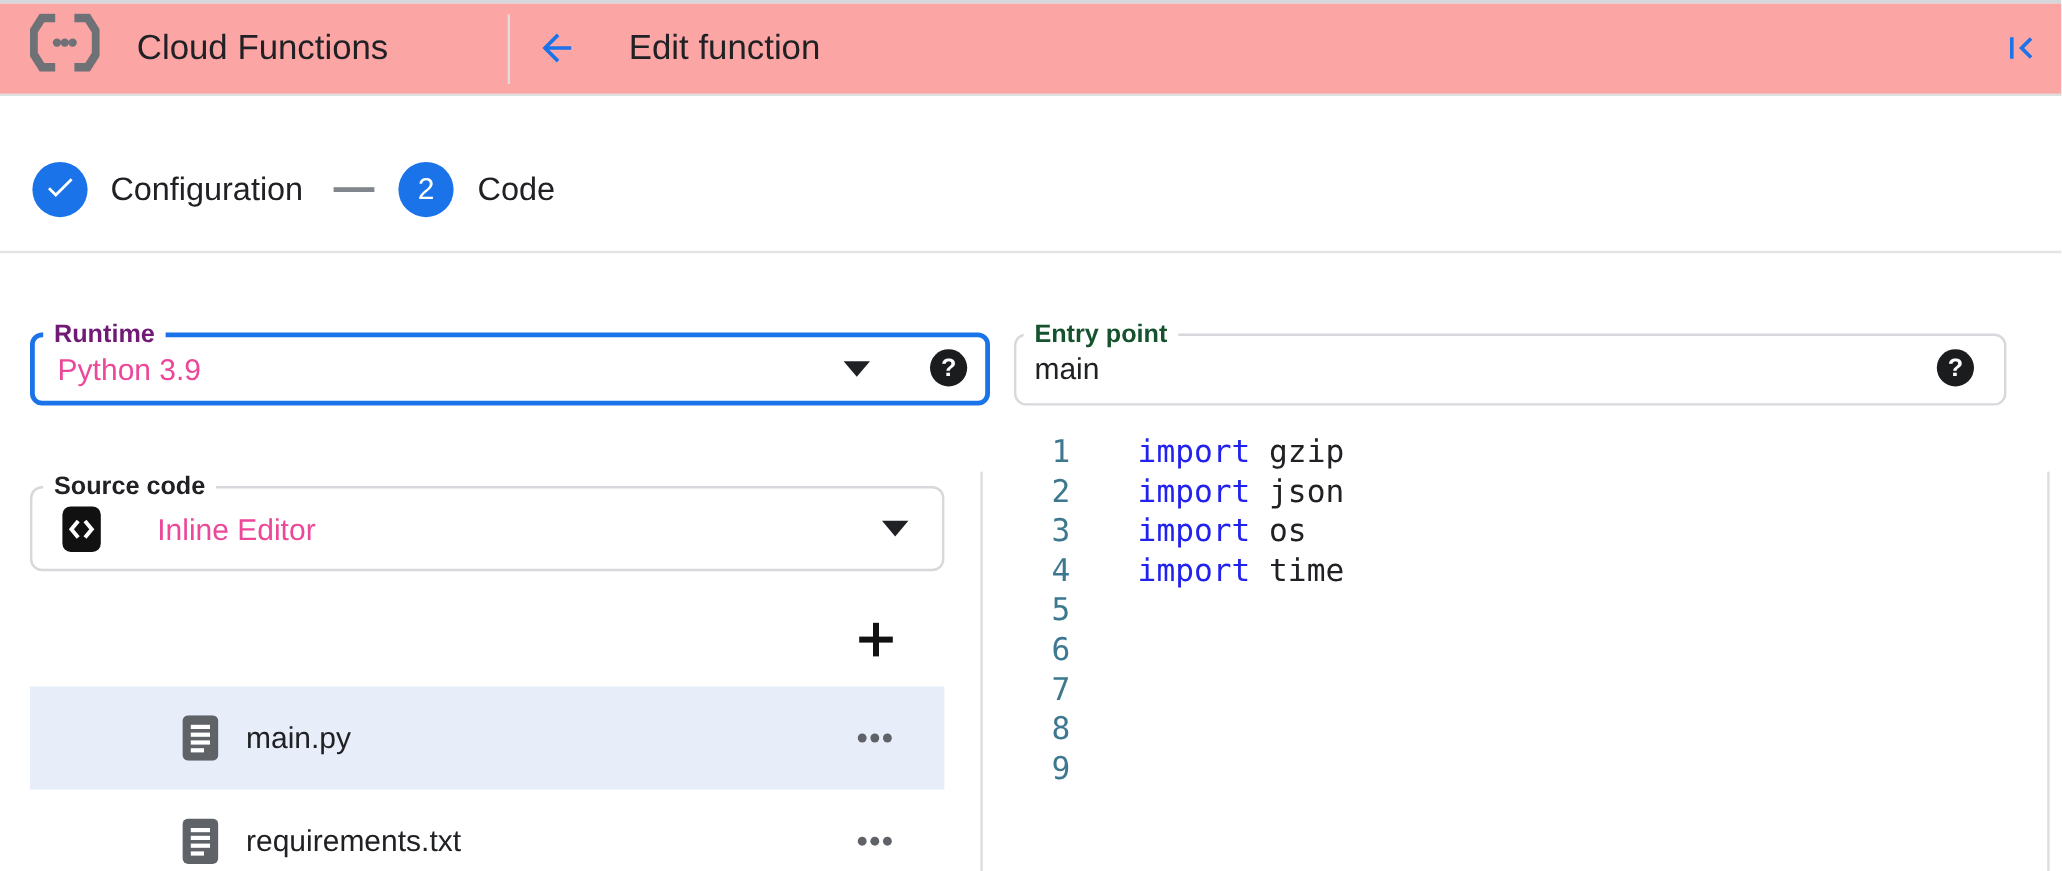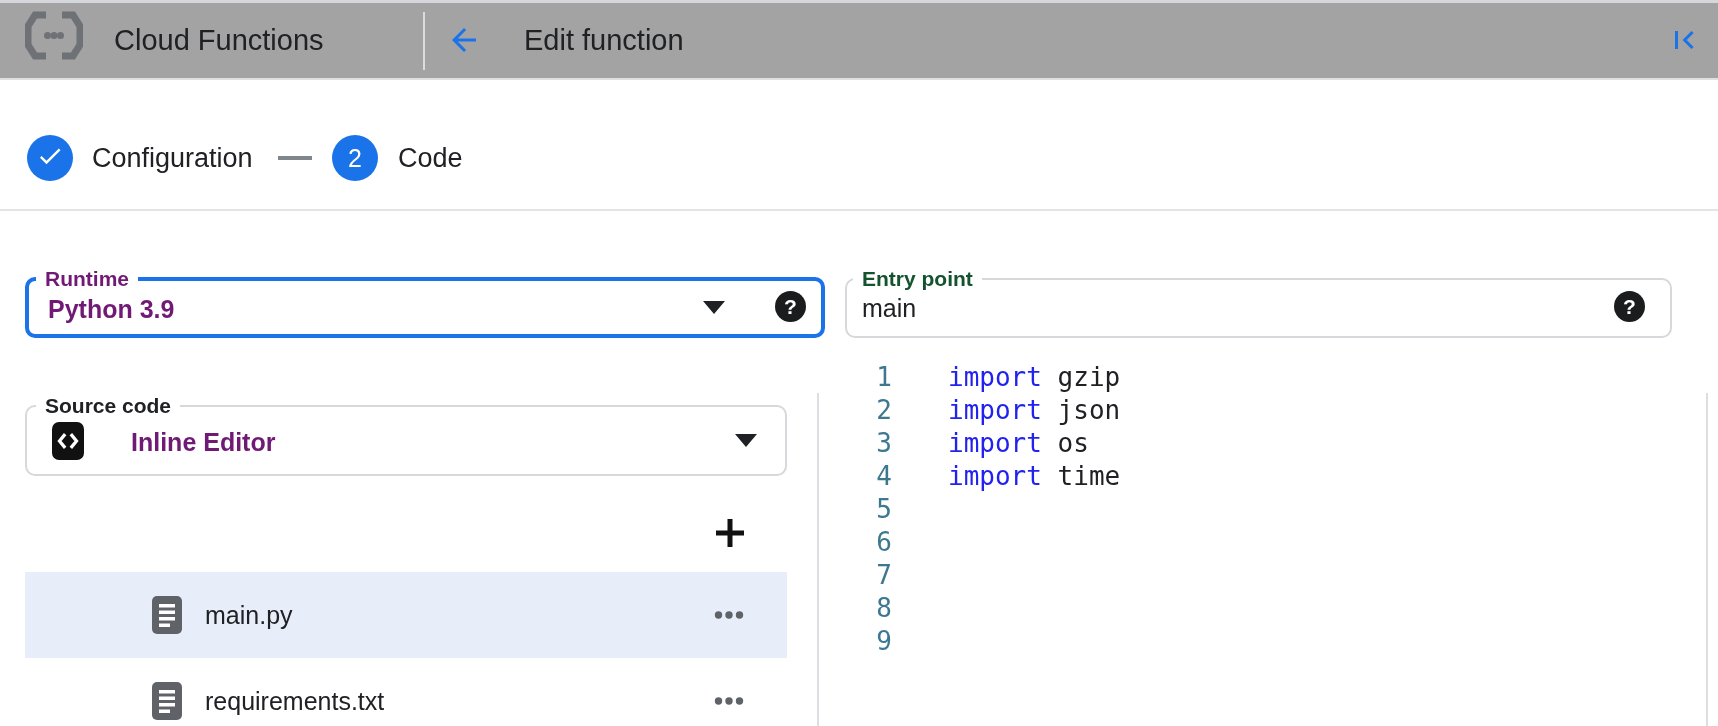--- a/index.html
+++ b/index.html
@@ -1,21 +1,21 @@
 <!DOCTYPE html>
 <html><head>
 <meta charset="utf-8">
 <style>
   html,body{margin:0;padding:0;background:#fff;}
   .screen{position:relative;width:1718px;height:726px;background:#fff;overflow:hidden;
           font-family:"Liberation Sans",sans-serif;color:#202124;}
 
   
   .top-strip{position:absolute;left:0;top:0;width:100%;height:3px;background:#d6d7da;}
-  .header{position:absolute;left:0;top:3px;width:100%;height:75px;background:#a3a3a3;border-bottom:2px solid #e0e0e0;}
+  .header{position:absolute;left:0;top:3px;width:100%;height:75px;background:#fca5a5;border-bottom:2px solid #e0e0e0;}
   .logo{position:absolute;left:25px;top:8px;}
   .product-title{position:absolute;left:114px;top:0;height:75px;line-height:75px;font-size:29px;color:#202124;}
   .header-vdiv{position:absolute;left:423px;top:9px;width:2px;height:58px;background:#dadce0;}
   .back-btn{position:absolute;left:446px;top:19px;width:36px;height:36px;cursor:pointer;}
   .page-title{position:absolute;left:524px;top:0;height:75px;line-height:75px;font-size:29px;color:#202124;}
   .collapse-btn{position:absolute;left:1666px;top:19px;width:36px;height:36px;cursor:pointer;}
 
   
   .step-circle{position:absolute;width:46px;height:46px;border-radius:50%;background:#1a73e8;
                display:flex;align-items:center;justify-content:center;}
@@ -29,21 +29,21 @@
 
   
   .field-box{position:absolute;box-sizing:border-box;border-radius:10px;background:transparent;}
   .runtime-box{left:25px;top:277px;width:800px;height:61px;border:4px solid #1a73e8;cursor:pointer;}
   .entry-box{left:845px;top:278px;width:827px;height:60px;border:2px solid #d6d8db;}
   .source-box{left:25px;top:405px;width:762px;height:71px;border:2px solid #d6d8db;cursor:pointer;}
   .field-label{position:absolute;background:#fff;padding:0 9px;font-size:21px;font-weight:bold;z-index:2;line-height:24px;}
   .runtime-label{left:36px;top:267px;color:#701a75;}
   .entry-label{left:853px;top:267px;color:#14532d;}
   .source-label{left:36px;top:394px;color:#202124;}
-  .field-value{position:absolute;font-size:25px;color:#701a75;z-index:2;font-weight:bold;}
+  .field-value{position:absolute;font-size:25px;color:#ec4899;z-index:2;}
   .runtime-value{left:48px;top:295px;}
   .entry-input{position:absolute;left:862px;top:292px;width:680px;height:32px;border:none;outline:none;
                font-family:"Liberation Sans",sans-serif;font-size:25px;color:#202124;background:transparent;padding:0;z-index:2;}
   .source-value{left:131px;top:428px;}
   .caret{position:absolute;width:0;height:0;border-left:11px solid transparent;border-right:11px solid transparent;
          border-top:13px solid #202124;z-index:2;}
   .runtime-caret{left:703px;top:301px;}
   .source-caret{left:735px;top:434px;}
   .help-btn{position:absolute;width:31px;height:31px;border-radius:50%;background:#1b1c1e;color:#fff;
             display:flex;align-items:center;justify-content:center;font-size:21px;font-weight:bold;z-index:2;cursor:pointer;}

